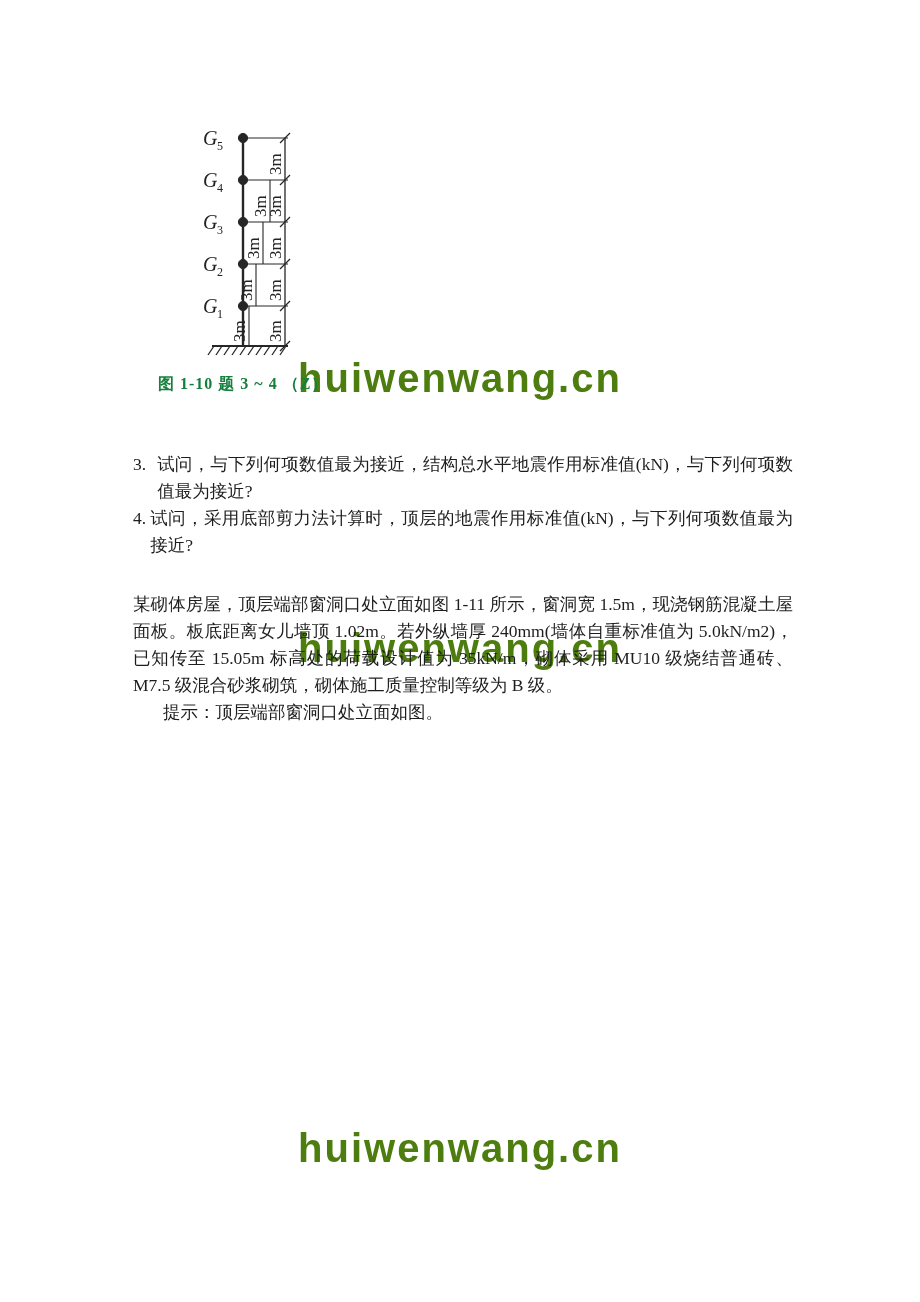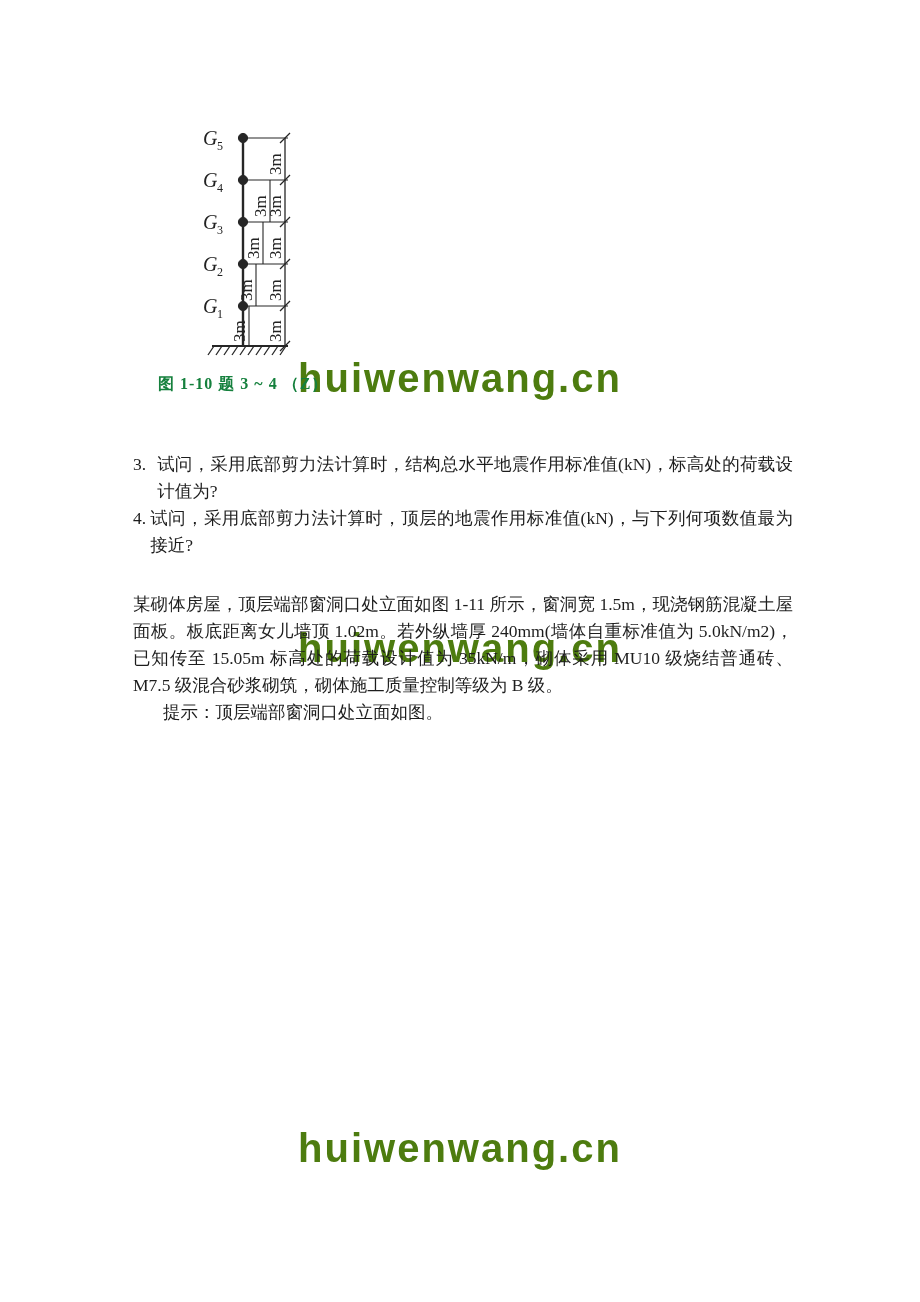--- a/index.html
+++ b/index.html
@@ -199,21 +199,21 @@
       </g>
     </svg>
   </div>
 
   <div class="fig-caption">图 1-10   题 3 ~ 4 （Z）</div>
 
   <div class="textblock q-list">
 
     <div class="q-item">
       <span class="q-num wide">3.</span>
-      <span class="q-body">试问，采用底部剪力法计算时，结构总水平地震作用标准值(kN)，标高处的荷载设计值为?</span>
+      <span class="q-body">试问，与下列何项数值最为接近，结构总水平地震作用标准值(kN)，与下列何项数值最为接近?</span>
     </div>
 
     <div class="q-item">
       <span class="q-num narrow">4.</span>
       <span class="q-body">试问，采用底部剪力法计算时，顶层的地震作用标准值(kN)，与下列何项数值最为接近?</span>
     </div>
 
   </div>
 
   <div class="textblock para">

